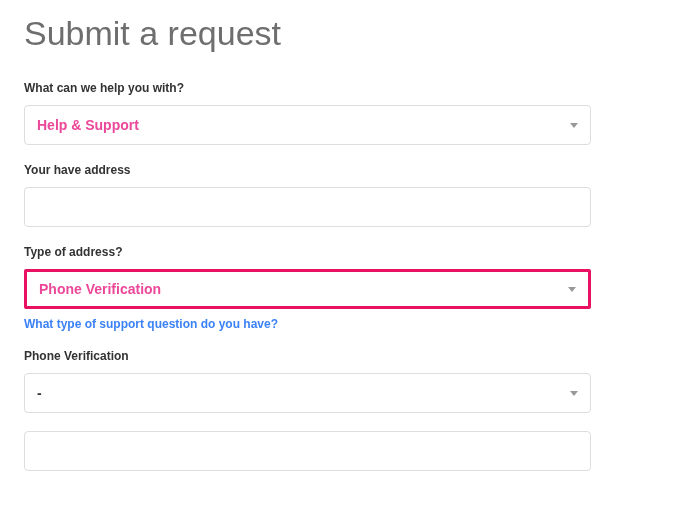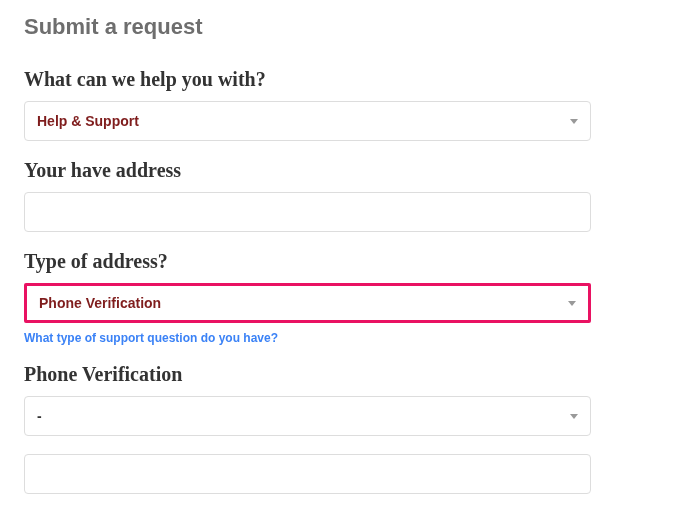--- a/index.html
+++ b/index.html
@@ -8,57 +8,56 @@
       box-sizing: border-box;
     }
     body {
       font-family: -apple-system, BlinkMacSystemFont, "Segoe UI", Helvetica, Arial, sans-serif;
       background: #ffffff;
       width: 690px;
       height: 518px;
       padding: 10px 24px;
     }
     .page-title {
-      font-size: 22px;
-      font-weight: 700;
+      font-size: 34px;
+      font-weight: 400;
       color: #6e6e6e;
       margin-bottom: 28px;
       margin-top: 4px;
     }
     .form-group {
       margin-bottom: 18px;
     }
     .form-label {
-      font-size: 20px;
+      font-size: 12px;
       font-weight: 700;
       color: #333333;
       display: block;
       margin-bottom: 10px;
-      font-family: Liberation Serif, serif;
     }
     .form-select {
       width: 567px;
       height: 40px;
       border: 1px solid #dddddd;
       border-radius: 4px;
       background: #ffffff;
       padding: 0 12px;
       display: flex;
       align-items: center;
       justify-content: space-between;
       position: relative;
     }
     .form-select-highlighted {
       border: 3px solid #e91262;
       border-radius: 2px;
     }
     .form-select-value {
       font-size: 14px;
       font-weight: 700;
-      color: #7f1d1d;
+      color: #ec4899;
     }
     .form-select-value-light {
       font-weight: 700;
       color: #333333;
     }
     .chevron-icon {
       width: 0;
       height: 0;
       border-left: 4px solid transparent;
       border-right: 4px solid transparent;

